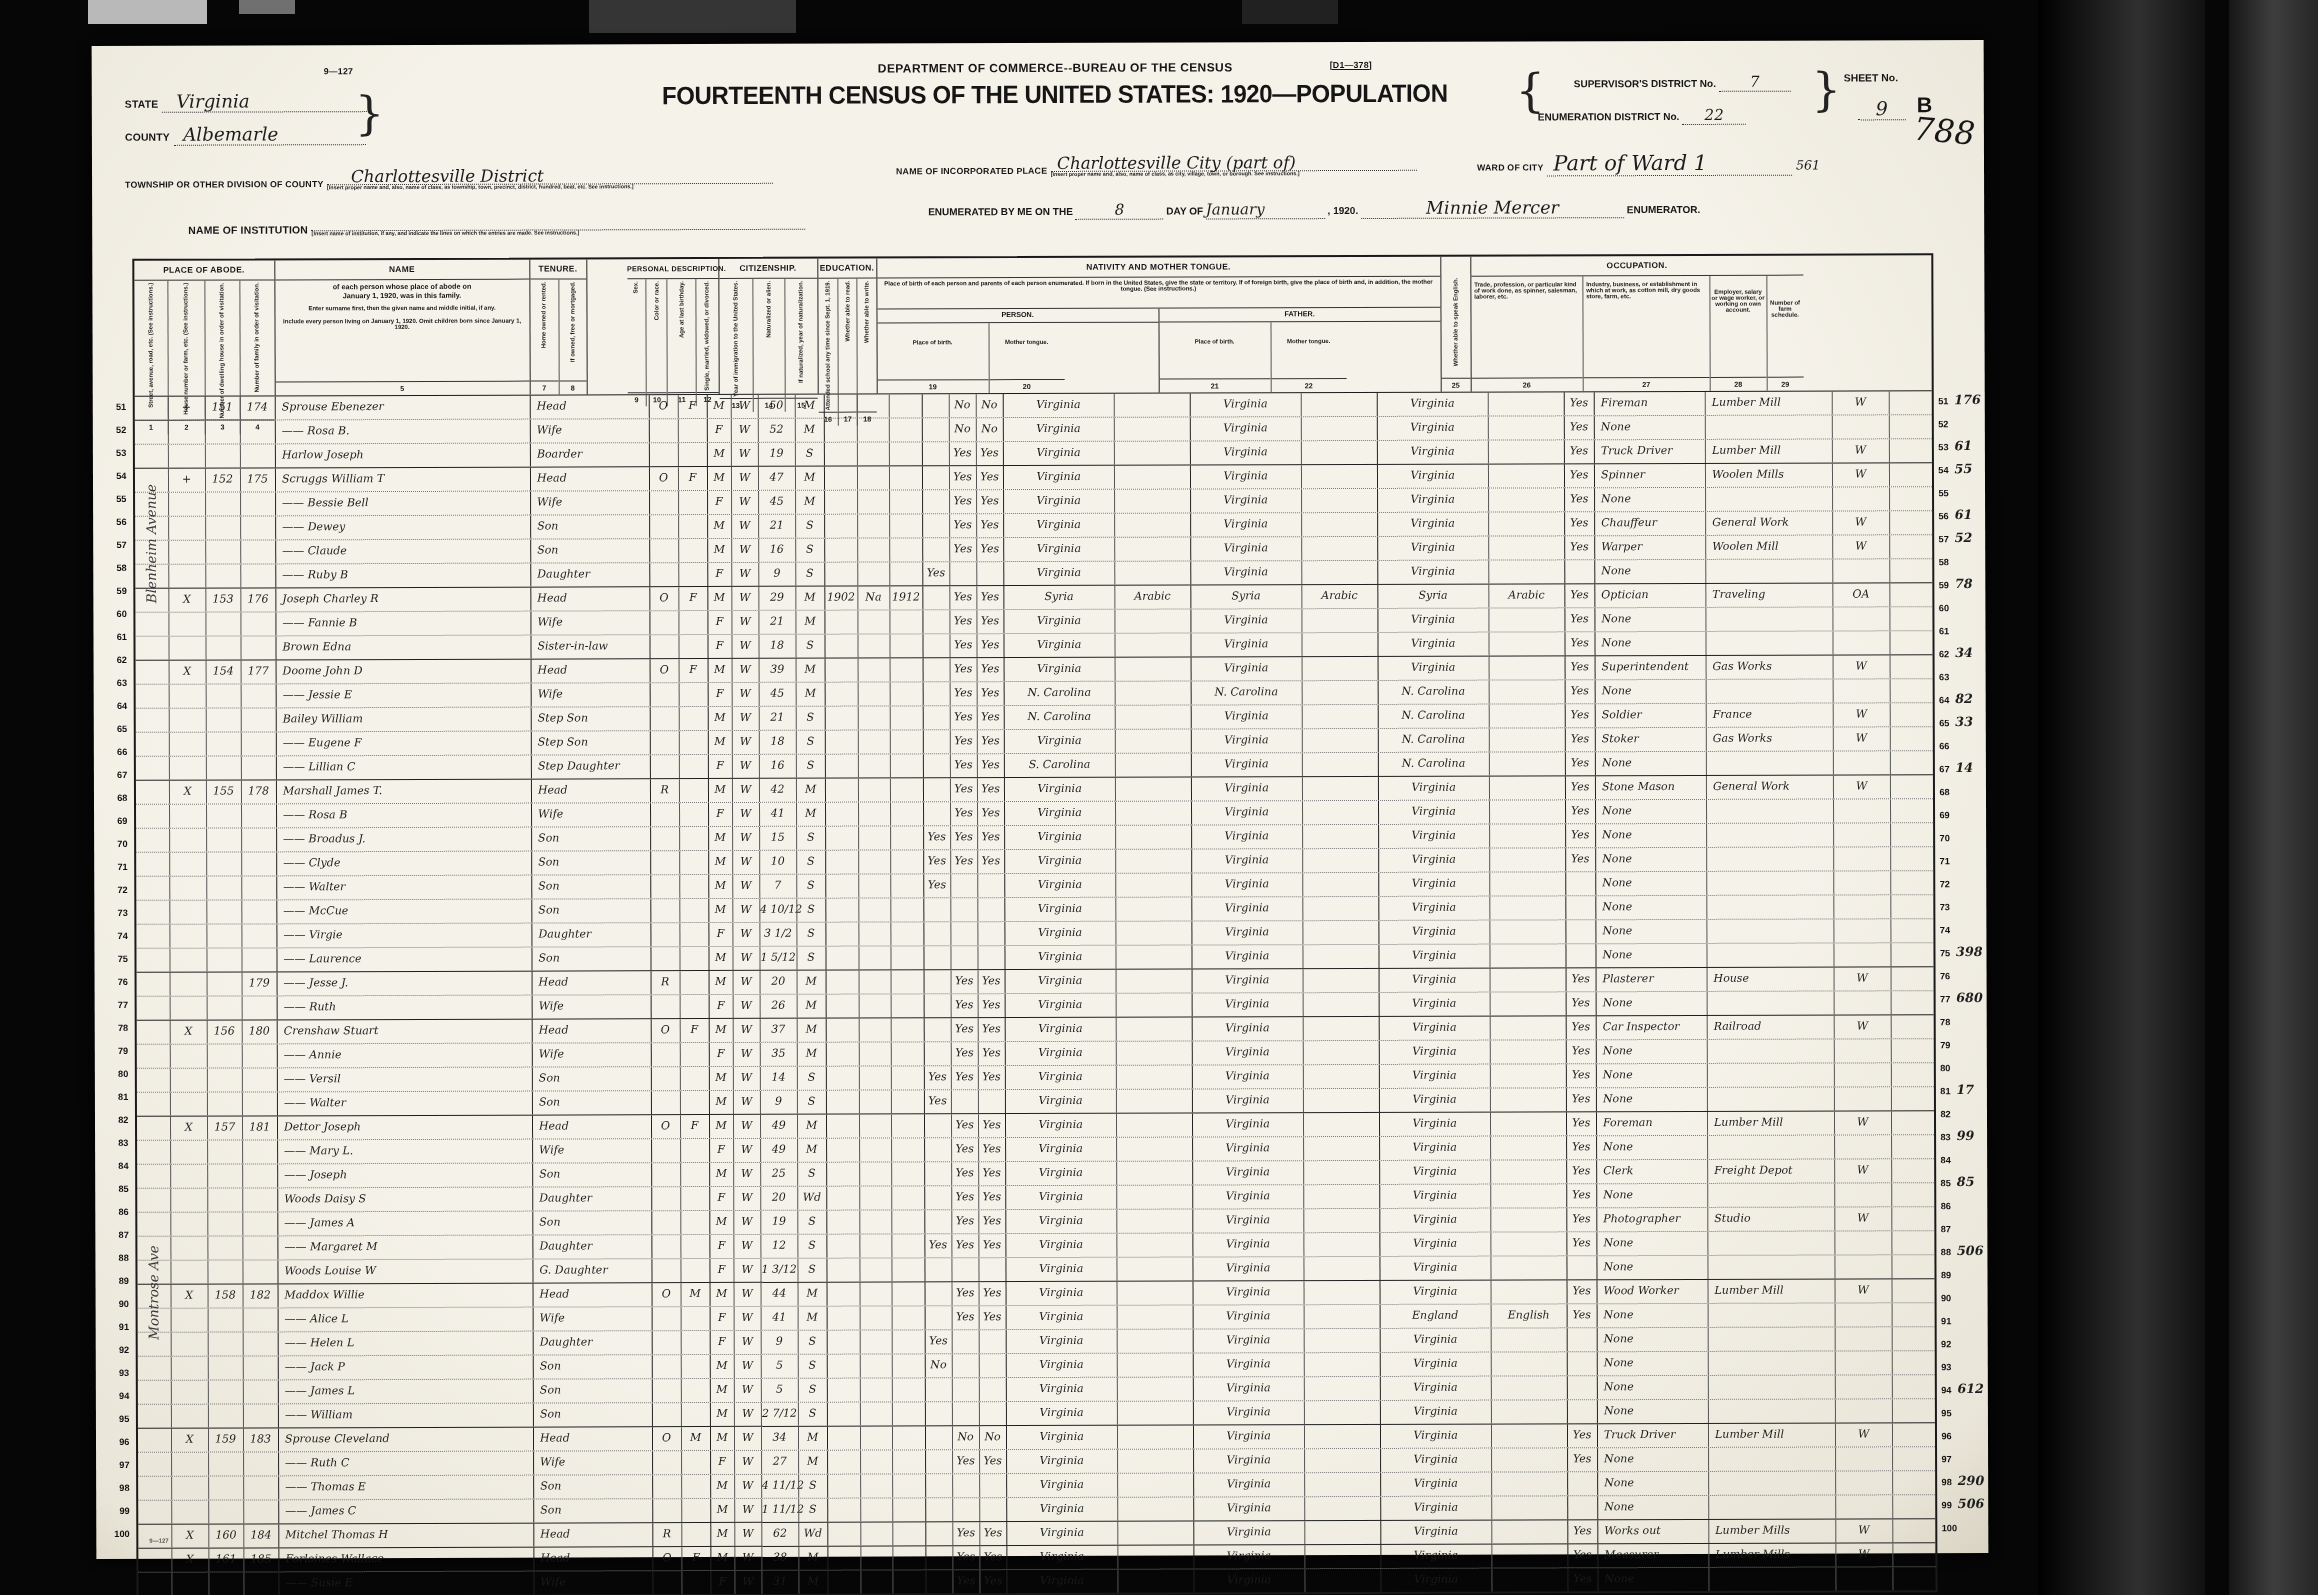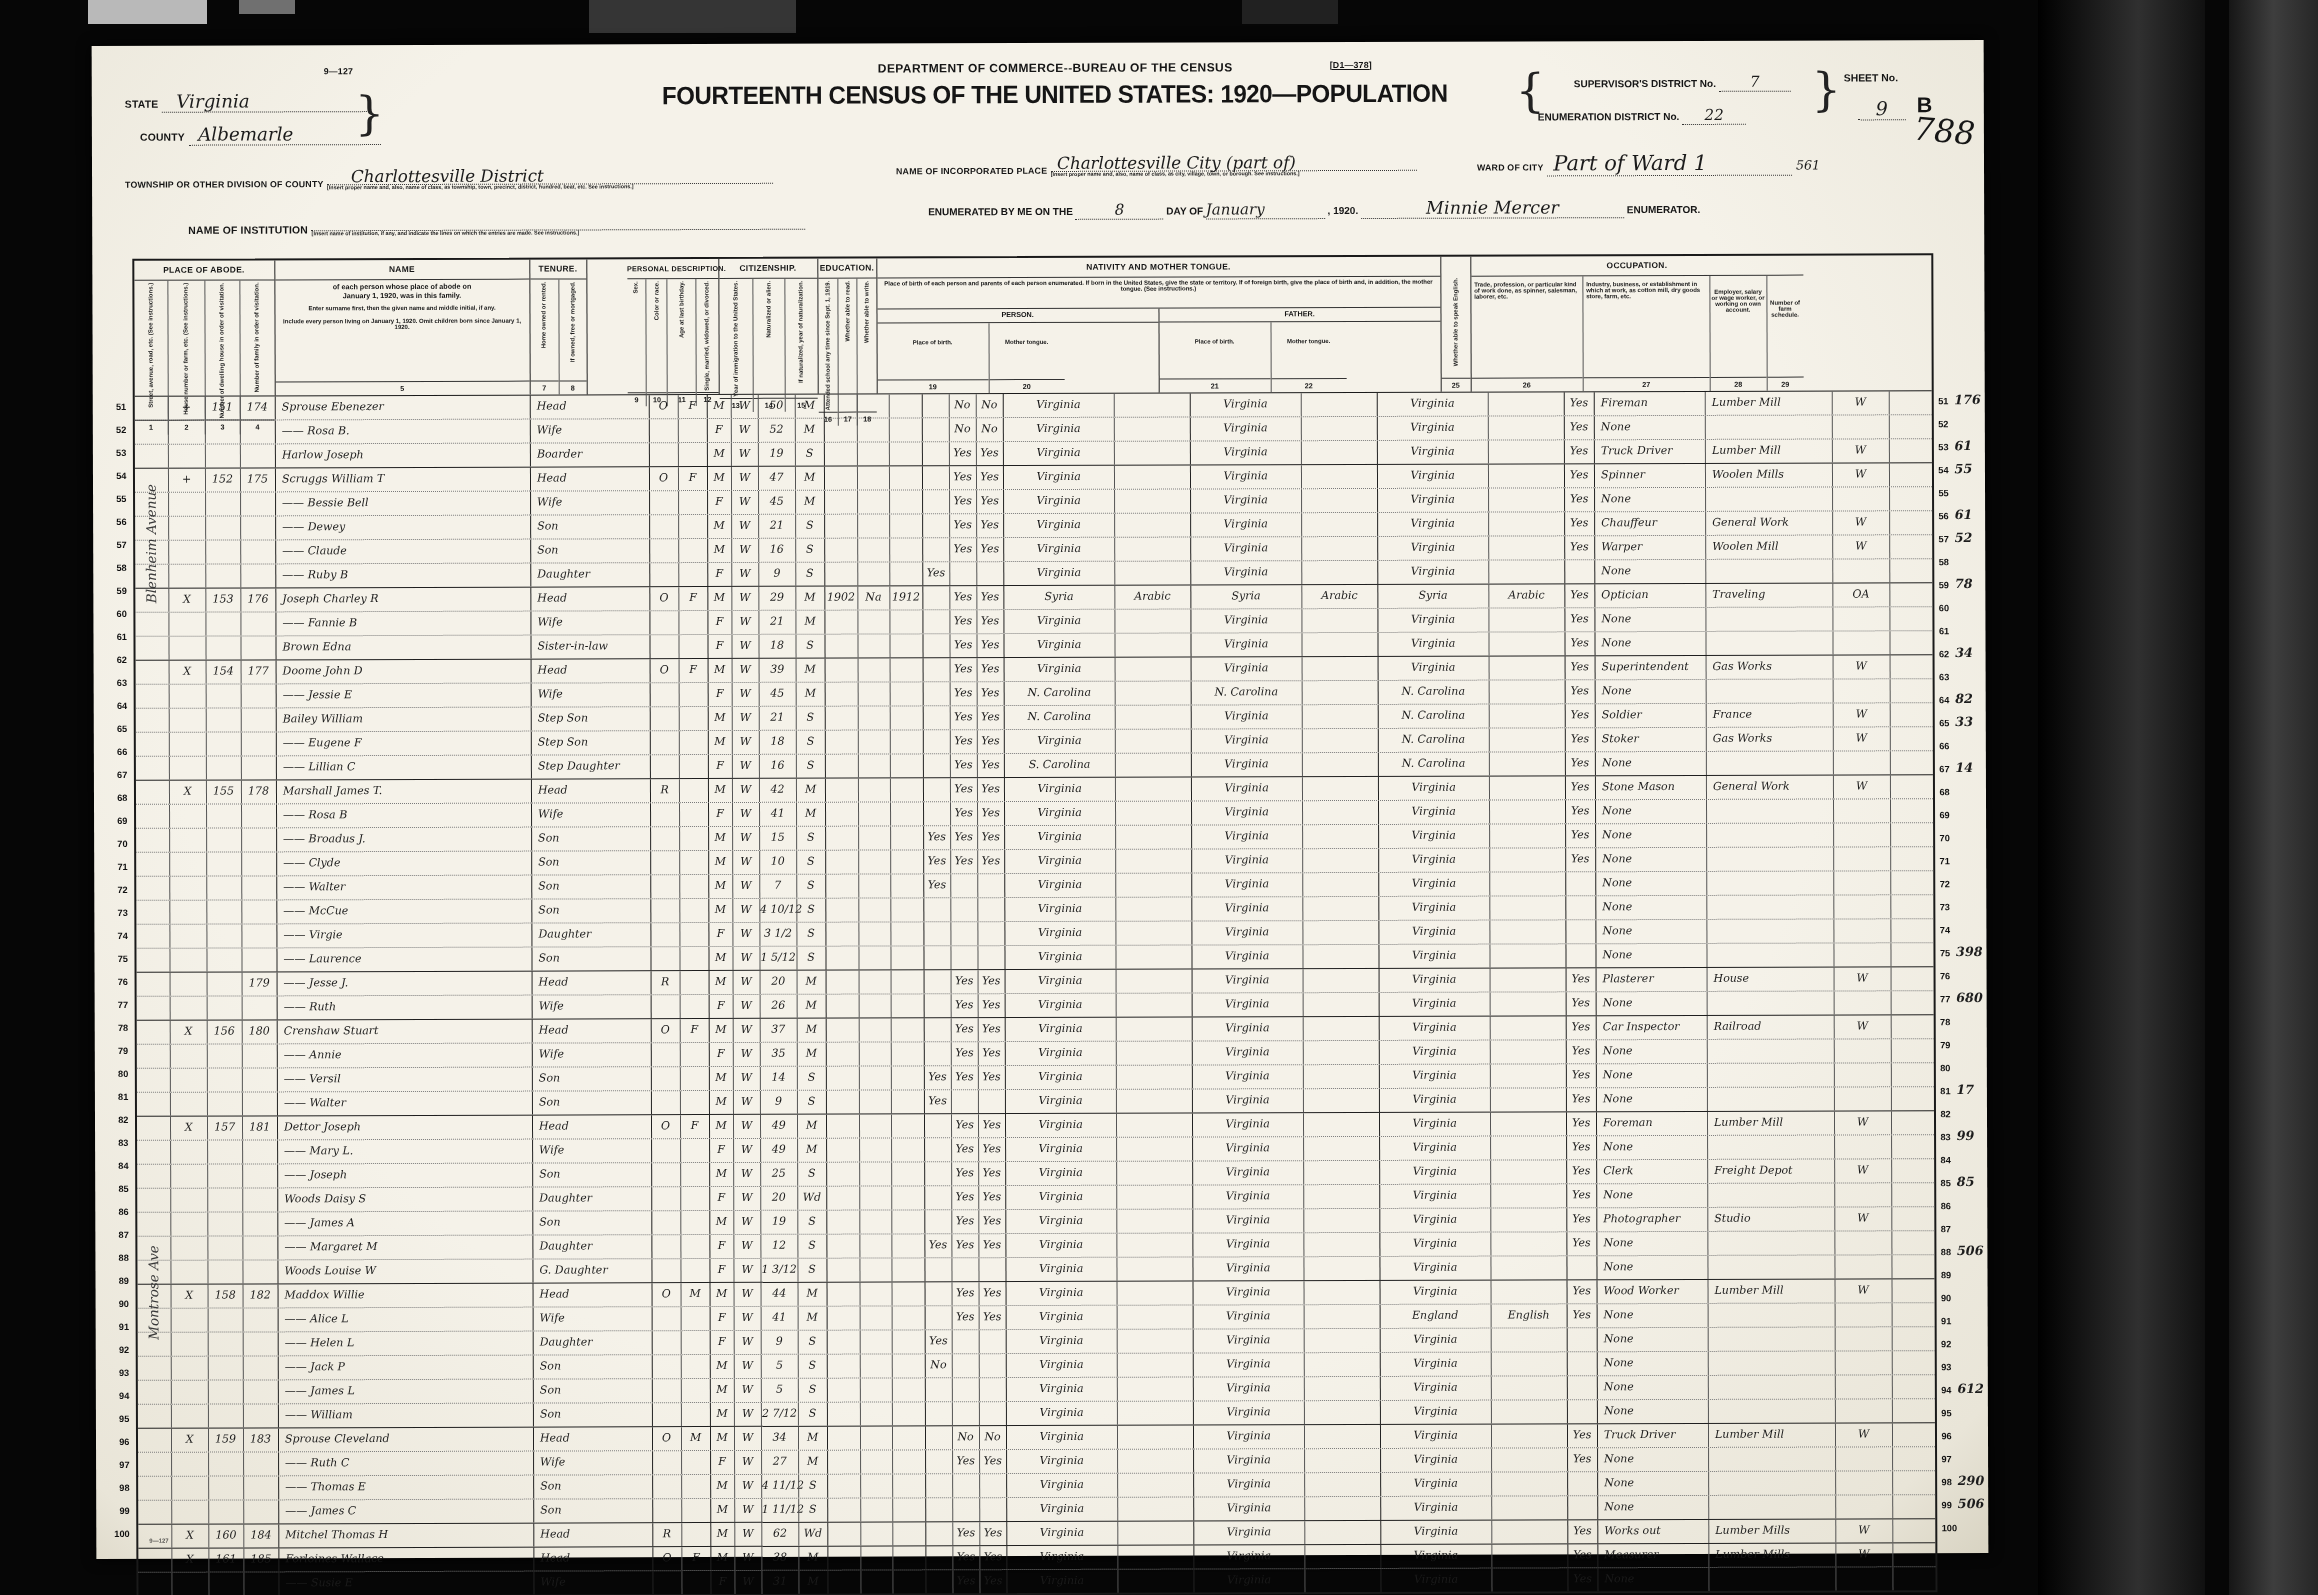--- a/index.html
+++ b/index.html
@@ -112,21 +112,21 @@
   <div class="abs brace" style="left:1720px;top:22px;">}</div>
   <div class="abs shno" style="left:1752px;top:32px;">SHEET No.</div>
   <div class="abs hw" style="left:1766px;top:57px;font-size:19px;border-bottom:0.8px dotted #333;width:48px;text-align:center;">9</div>
   <div class="abs bigB" style="left:1825px;top:53px;">B</div>
   <div class="abs hw corner788" style="left:1822px;top:72px;">788</div>
 
   <div class="abs" style="left:33px;top:45px;">
     <span class="lbl">STATE</span>
     <span class="hw hw-line" style="width:191px;font-size:18.3px;padding-left:14.3px;">Virginia</span>
   </div>
-  <div class="abs" style="left:48px;top:78px;">
+  <div class="abs" style="left:33px;top:78px;">
     <span class="lbl">COUNTY</span>
     <span class="hw hw-line" style="width:183px;font-size:18.3px;padding-left:9.6px;">Albemarle</span>
   </div>
   <div class="abs brace" style="left:263px;top:41px;">}</div>
 
   <div class="abs" style="left:33px;top:121px;">
     <span class="lbl-sm">TOWNSHIP OR OTHER DIVISION OF COUNTY</span>
     <span class="field-wrap" style="width:446px;">
       <span class="hw" style="display:block;font-size:16.7px;margin-bottom:-2.4px;padding-left:24px;">Charlottesville District</span>
       <span style="display:block;border-top:0.8px dotted #333;"></span>

